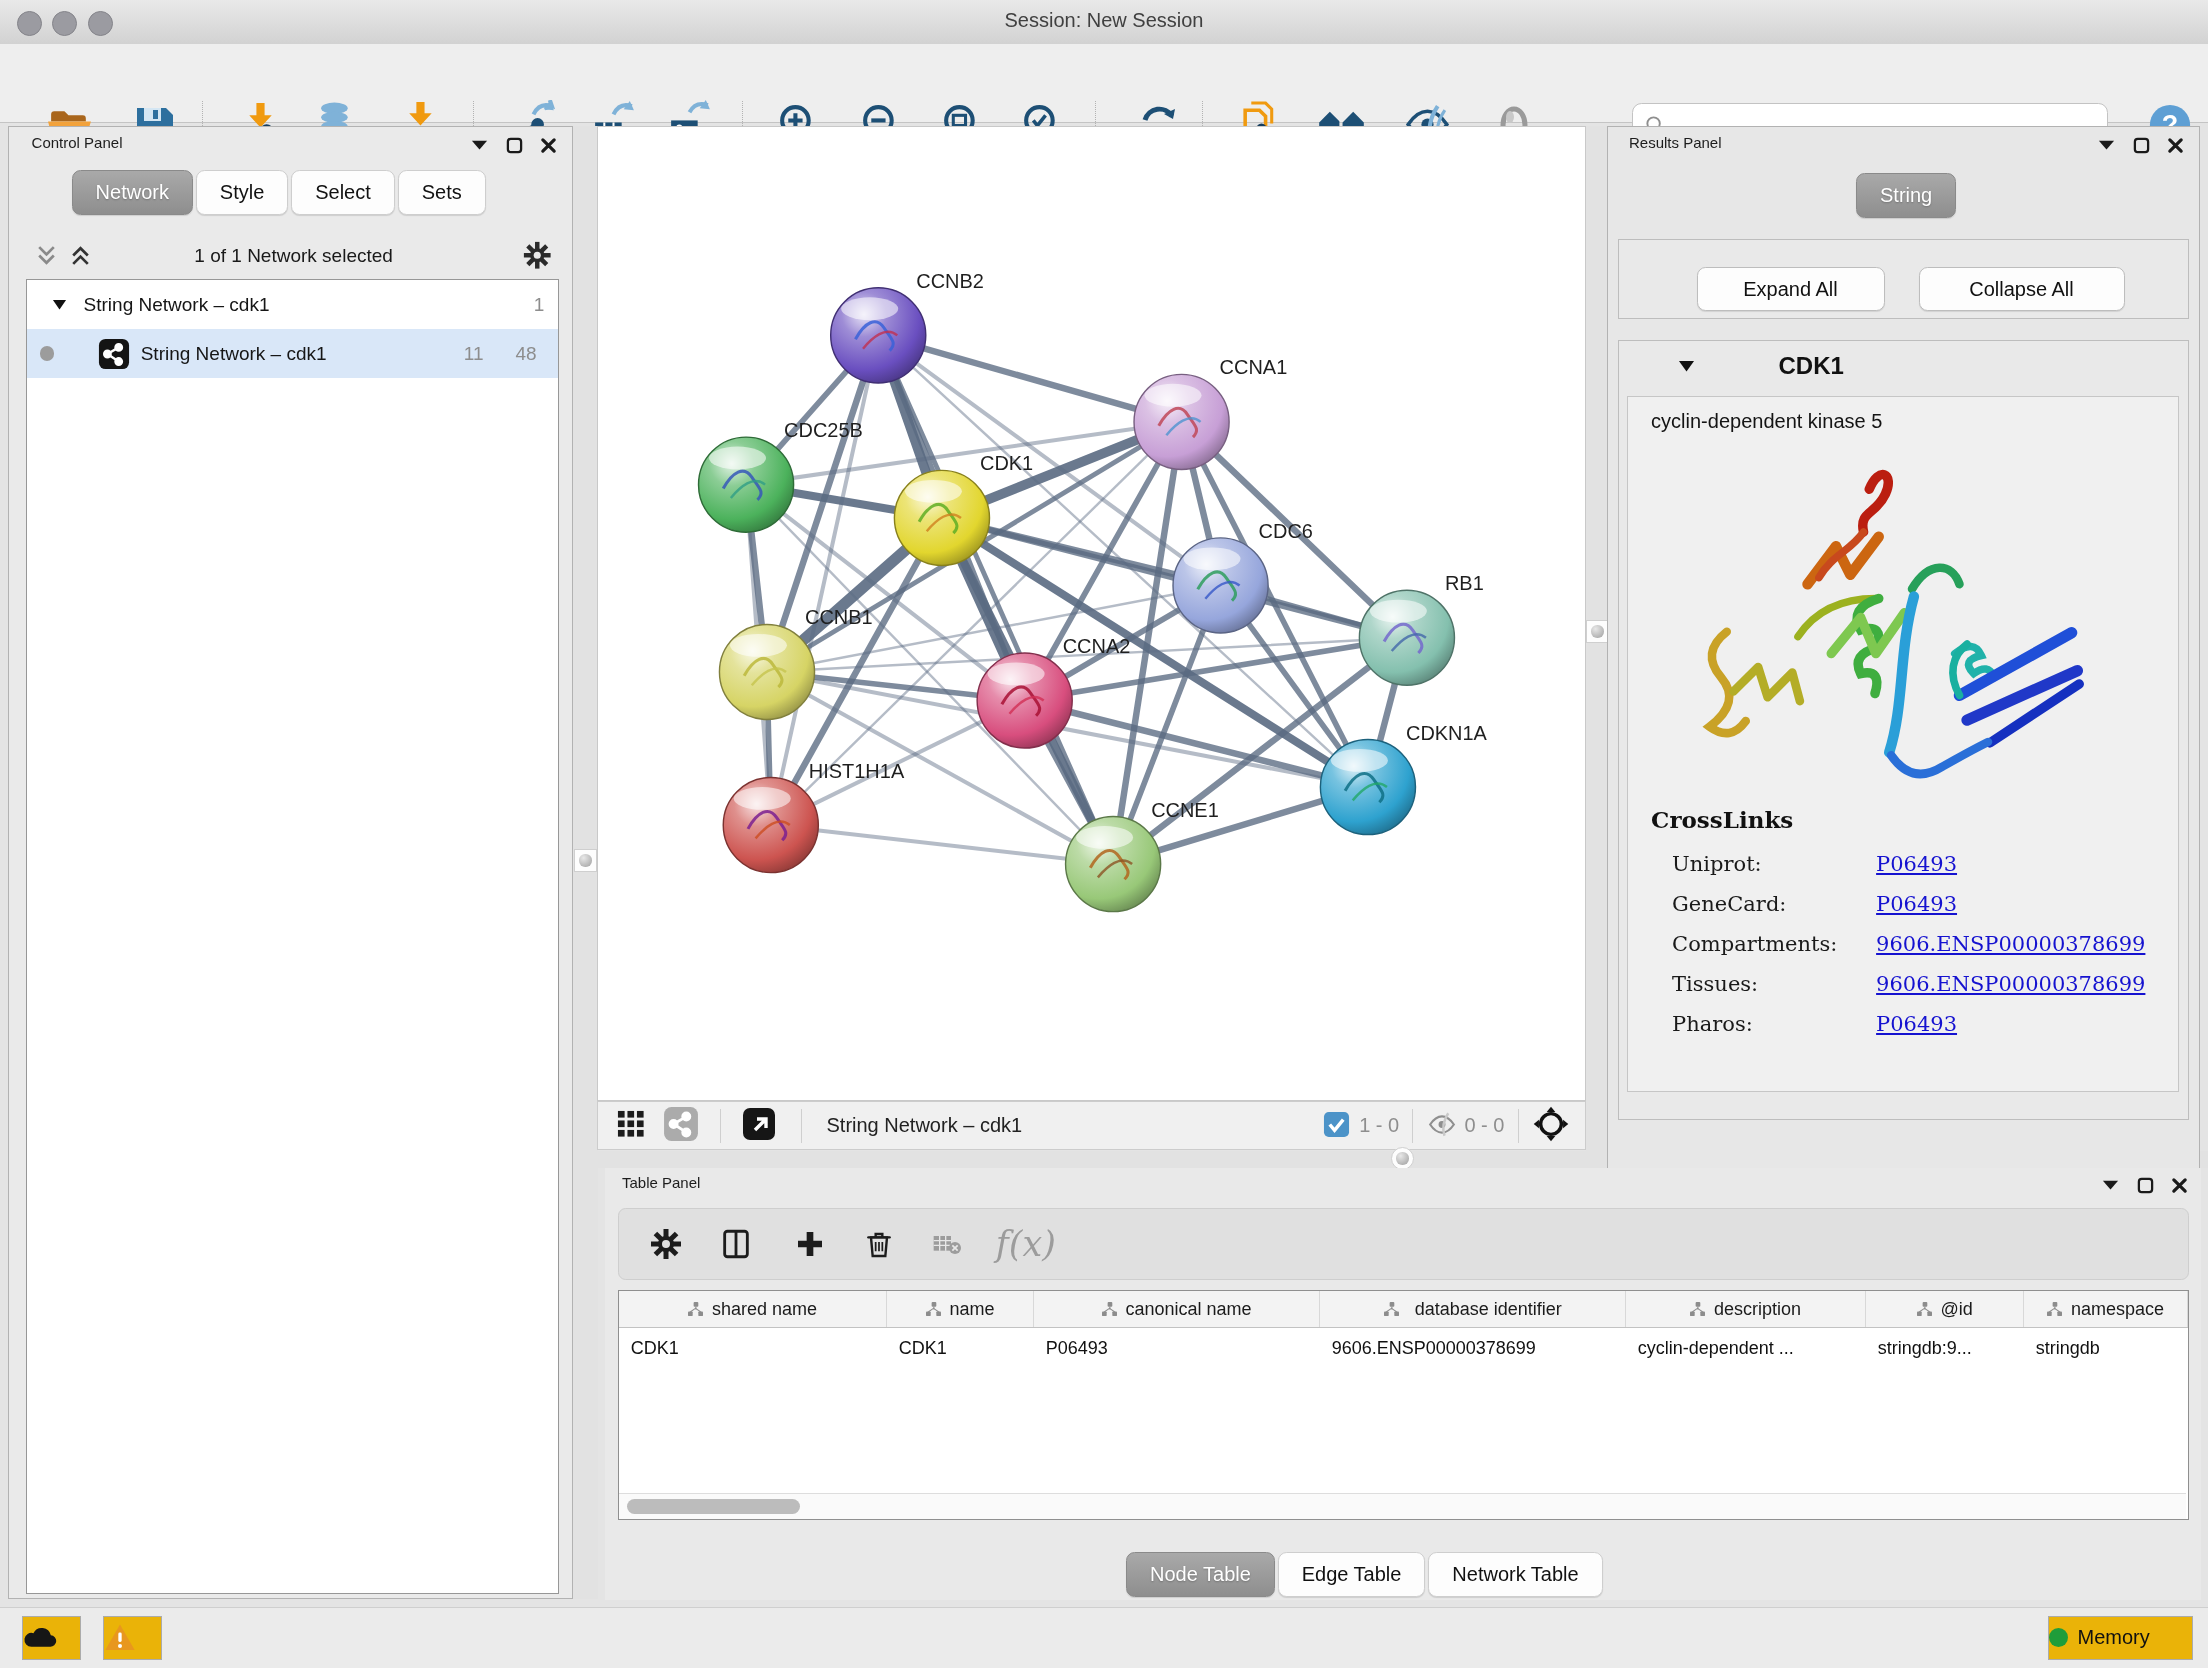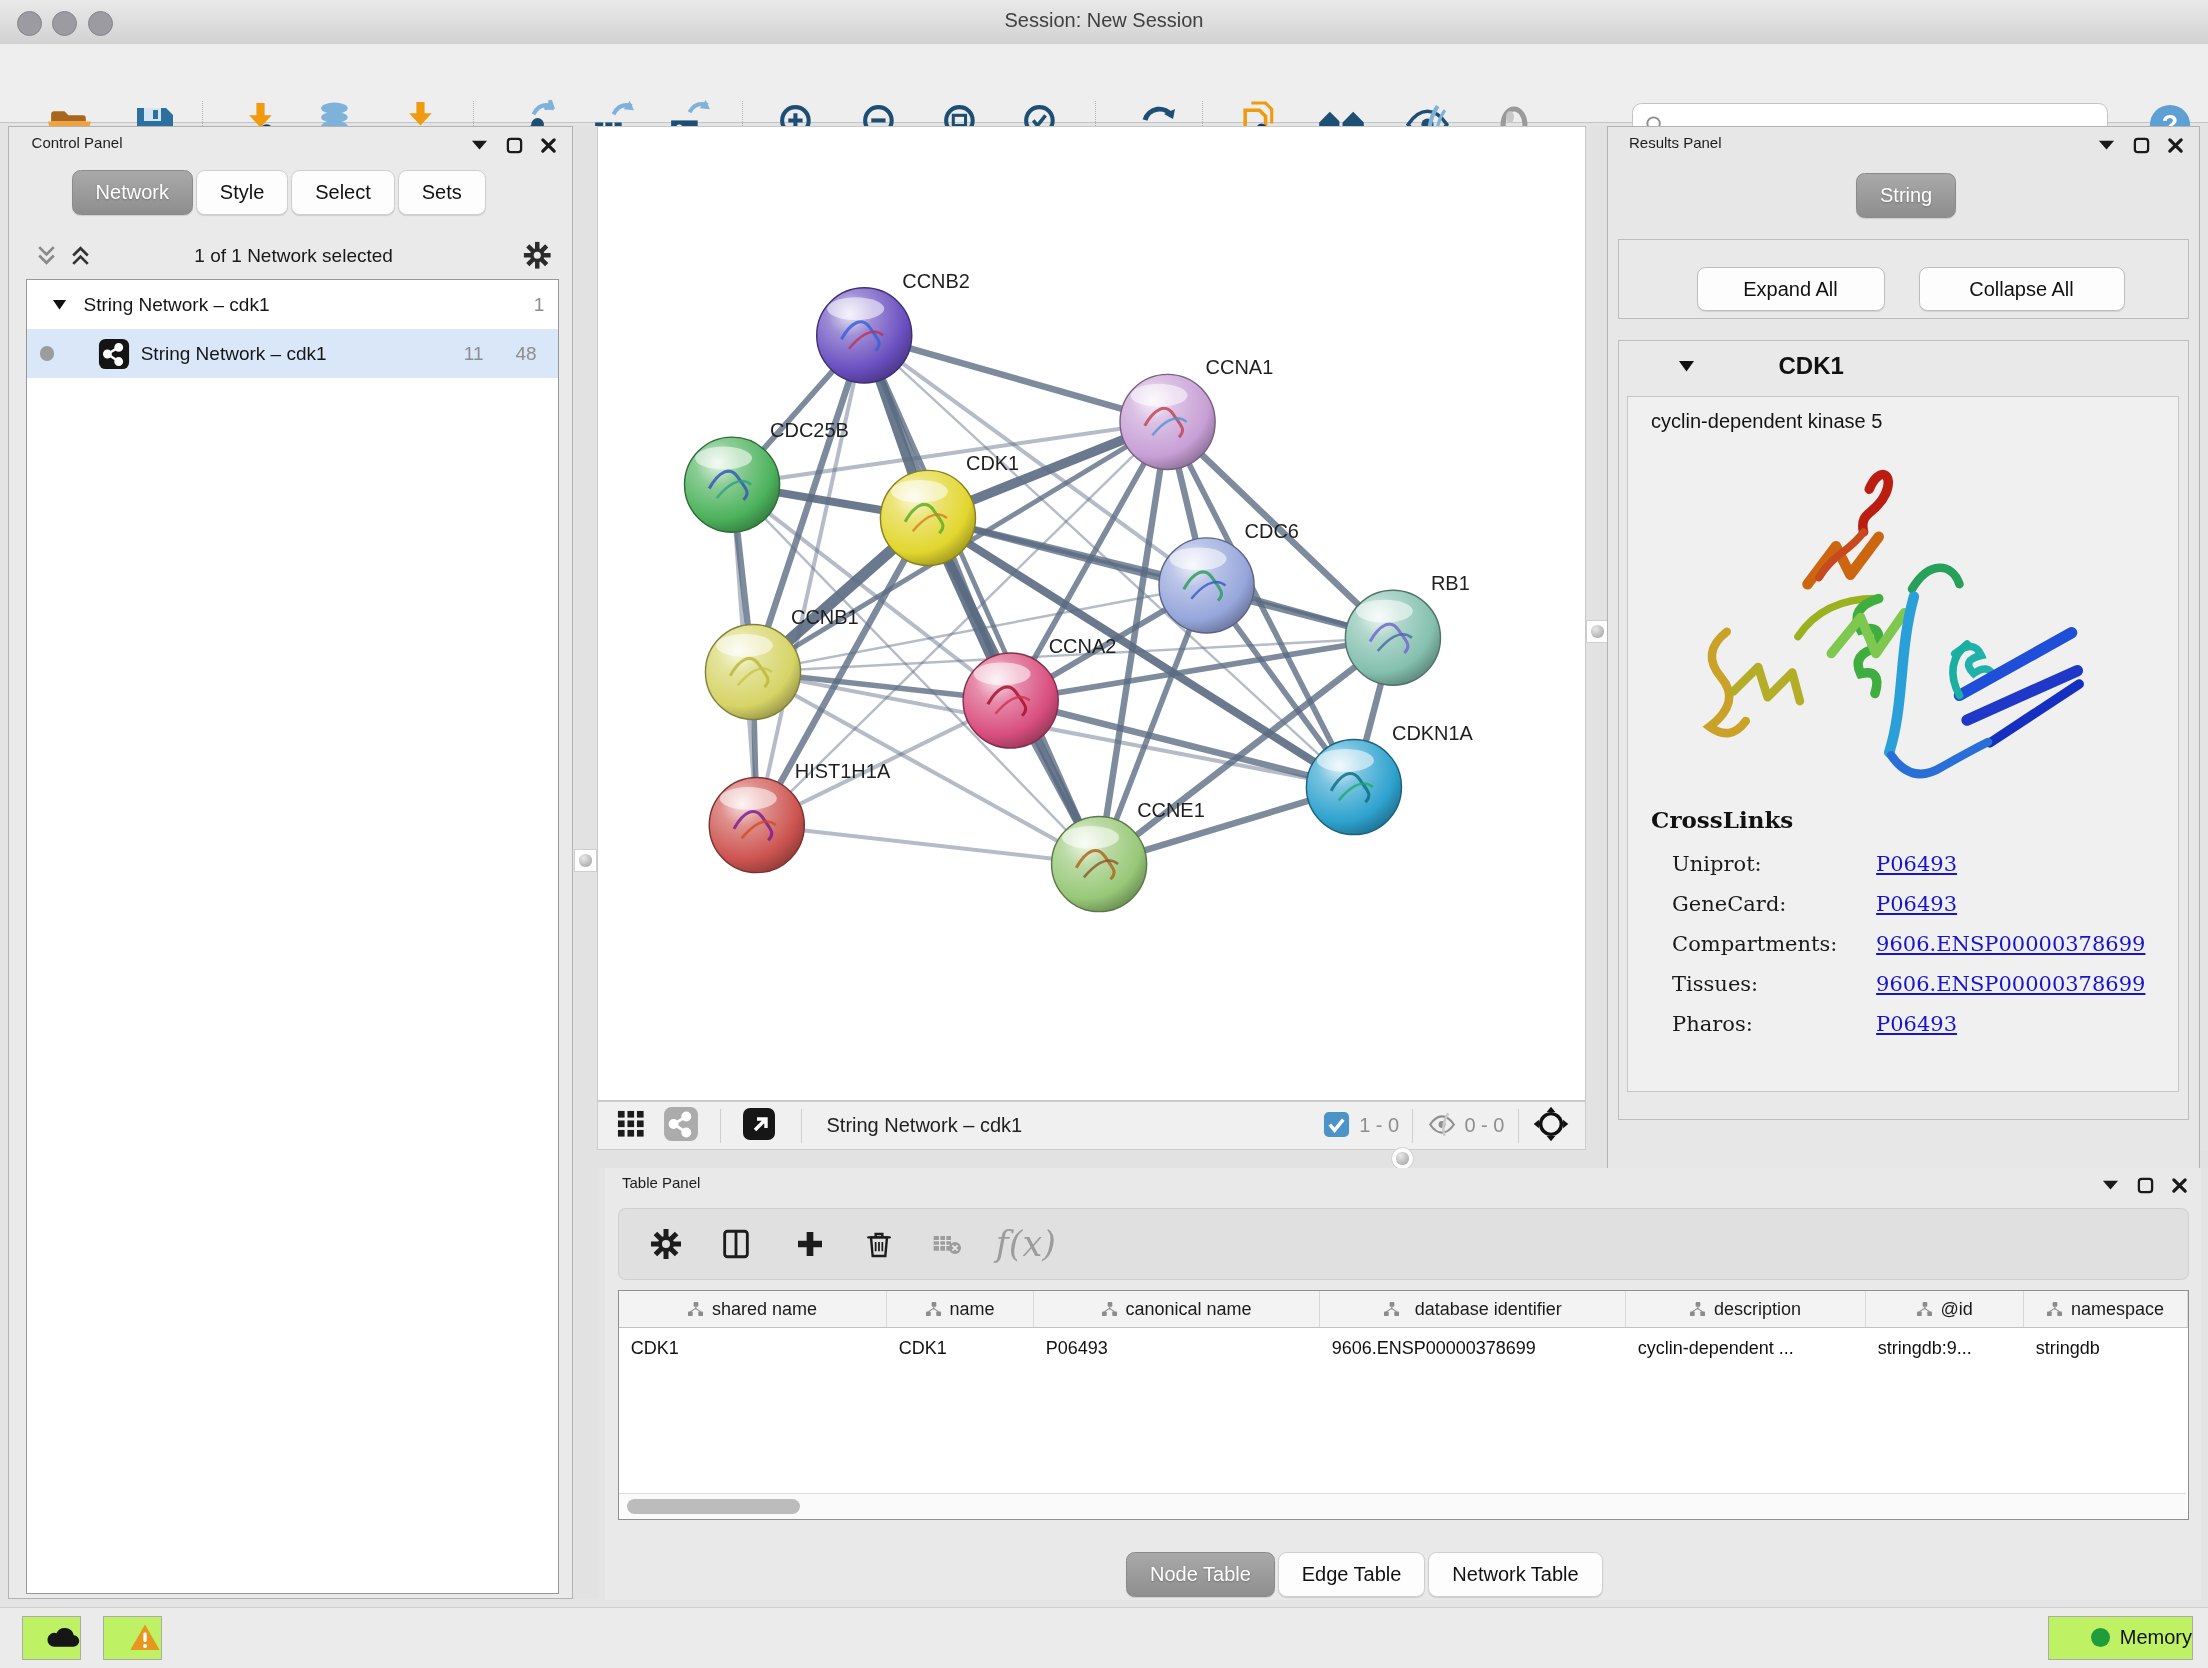--- a/index.html
+++ b/index.html
@@ -29,21 +29,21 @@
   .tab.active{background:linear-gradient(#a9a9a9,#8e8e8e);color:#fff;border-color:#8a8a8a;
        text-shadow:0 1px 1.9px rgba(0,0,0,.25);}
   .btn{display:inline-block;background:#fdfdfd;border:1px solid #bdbdbd;border-radius:8.6px;
        font-size:20px;color:#111;text-align:center;box-shadow:0 1px 1px rgba(0,0,0,.1);}
   
   .treebox{position:absolute;background:#fff;border:1px solid #979797;}
   .trow{position:relative;height:49px;display:flex;align-items:center;font-size:19px;color:#161616;}
   .trow.sel{background:#d9e7f8;}
   .tcount{color:#8d8d8d;}
   
-  .canvas{left:597px;top:126px;width:989px;height:975px;background:#fff;border:1px solid #c9c9c9;box-sizing:border-box;}
+  .canvas{left:597px;top:126px;width:989px;height:975px;background:#fff;border:1px solid #c9c9c9;box-sizing:border-box;padding-left:14px;}
   .cstatus{left:597px;top:1101px;width:989px;height:49px;background:#f0f0f0;border:1px solid #cccccc;
            box-sizing:border-box;display:flex;align-items:center;}
   .cssep{width:1px;height:34px;background:#cfcfcf;margin:0 13.3px;}
   .csgray{color:#8e8e8e;font-size:20px;}
   
   .vstrip{background:#e2e2e2;}
   .handle{position:absolute;width:21px;height:21px;background:#fdfdfd;border:1px solid #cfcfcf;
           display:flex;align-items:center;justify-content:center;}
   .handle i{width:12.4px;height:12.4px;border-radius:50%;background:radial-gradient(circle at 35% 30%,#e8e8e8,#9e9e9e);display:block;}
   
@@ -59,22 +59,22 @@
   .thead{display:flex;height:36px;background:#f3f3f3;border-bottom:1px solid #c2c2c2;}
   .th{display:flex;align-items:center;justify-content:center;gap:8.6px;border-right:1px solid #d8d8d8;
       font-size:18px;color:#1b1b1b;box-sizing:border-box;overflow:hidden;white-space:nowrap;}
   .trowdata{display:flex;height:40px;}
   .td{display:flex;align-items:center;padding-left:11.4px;font-size:18px;color:#111;
       box-sizing:border-box;overflow:hidden;white-space:nowrap;}
   .hscroll{position:absolute;height:25px;background:#fafafa;border-top:1px solid #ddd;}
   .hthumb{position:absolute;left:7.6px;top:4.8px;width:173px;height:15px;border-radius:7.6px;background:#bcbcbc;}
   
   .statusbar{left:0;top:1607px;width:2208px;height:61px;background:#ebebeb;border-top:1px solid #cfcfcf;}
-  .sbtn{position:absolute;top:7.6px;height:42px;background:#bef264;border:1px solid #ababab;
-        display:flex;align-items:center;justify-content:flex-end;}
+  .sbtn{position:absolute;top:7.6px;height:42px;background:#eab308;border:1px solid #ababab;
+        display:flex;align-items:center;justify-content:flex-start;}
   text,span,div{cursor:default;}
 </style>
 </head>
 <body>
 
 <div class="abs titlebar">
   <span class="tlight" style="left:17px"></span>
   <span class="tlight" style="left:52px"></span>
   <span class="tlight" style="left:88px"></span>
   <div class="wtitle">Session: New Session</div>

